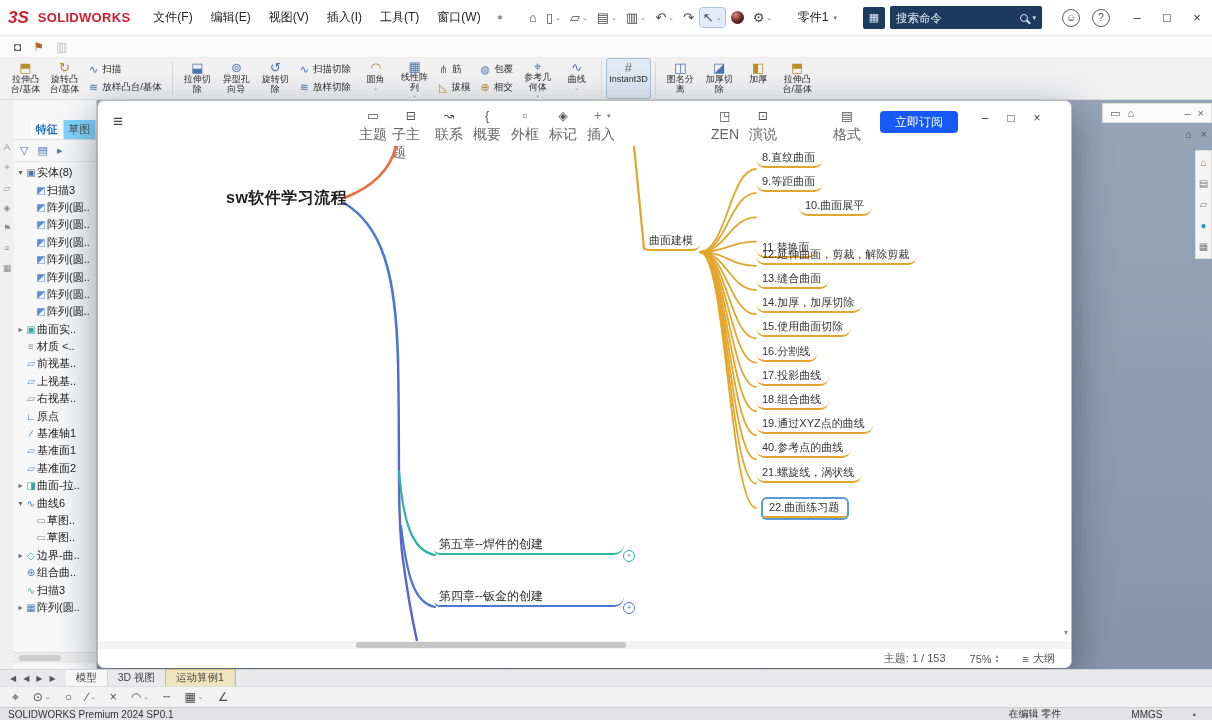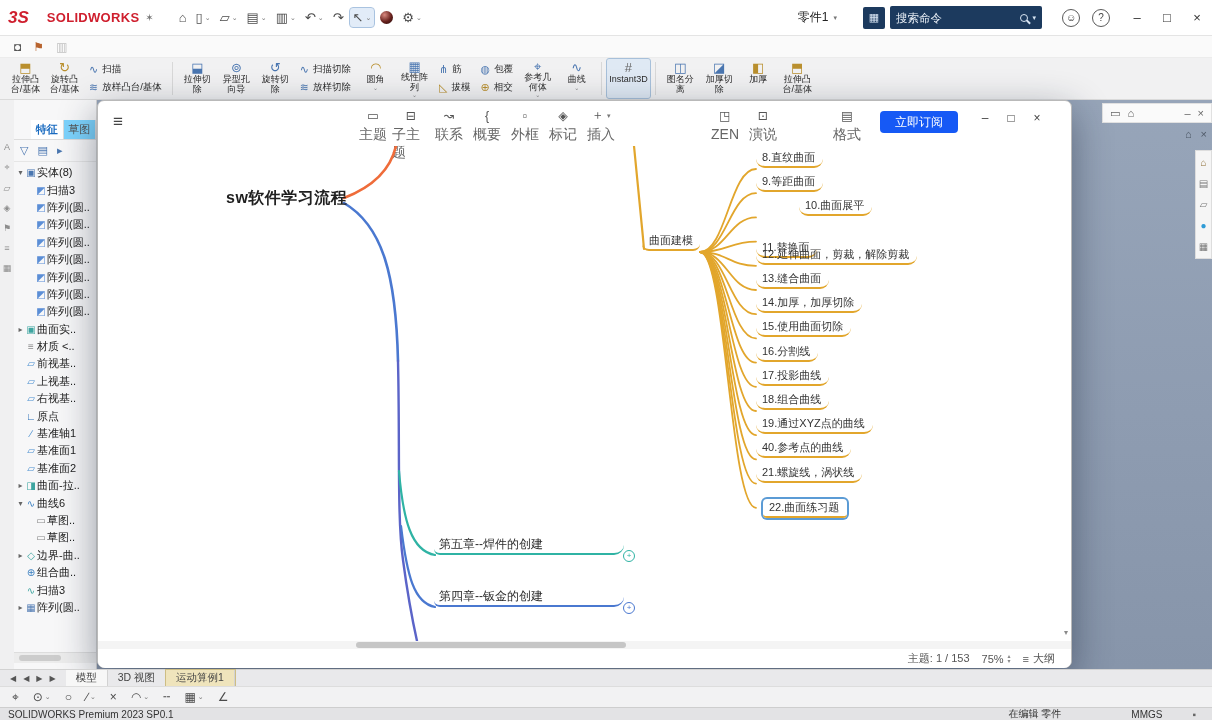--- a/index.html
+++ b/index.html
@@ -3,21 +3,21 @@
 <meta charset="utf-8">
 <style>
   * { margin:0; padding:0; box-sizing:border-box; }
   html,body { width:1212px; height:720px; overflow:hidden; }
   body { font-family:"Liberation Sans","DejaVu Sans",sans-serif; background:#f0f0f1; position:relative; color:#222; }
   .screen { position:absolute; inset:0; }
 
   
   .titlebar { position:absolute; left:0; top:0; width:1212px; height:36px; background:#ffffff;
               border-bottom:1px solid #e4e4e4; display:flex; align-items:center; padding-left:8px; }
-  .logo { display:flex; align-items:center; gap:18px; }
+  .logo { display:flex; align-items:center; gap:9px; }
   .logo-mark { color:#cf1f2e; font-weight:bold; font-style:italic; font-size:17px; }
   .logo-text { color:#cf1f2e; font-weight:bold; font-size:13px; letter-spacing:.3px; }
   .menus { display:flex; margin-left:14px; }
   .menu-item { font-size:12px; color:#222; padding:4px 9px; cursor:default; }
   .pin { font-size:10px; color:#777; margin:0 6px; }
   .quicktools { display:flex; align-items:center; gap:3px; margin-left:16px; }
   .qt { display:flex; align-items:center; padding:2px 3px; border-radius:3px; color:#4a4a4a; font-size:13px; }
   .qt.active { background:#e2ecf8; outline:1px solid #a9c3e0; }
   .qt .sphere { width:13px; height:13px; border-radius:50%;
                 background:radial-gradient(circle at 35% 30%, #d98a80, #66201c 55%, #1d0908); display:inline-block; }
@@ -112,21 +112,21 @@
           border-bottom:2px solid #e2a62c; border-radius:0 0 9px 9px; display:flex; align-items:center; white-space:nowrap; }
   .leaf.sel { box-shadow:0 0 0 2px #5b9bd5; border-radius:4px; }
   .chapter { position:absolute; left:336px; width:190px; height:22px; font-size:12px; color:#2b2b2b;
              border-bottom:2px solid; border-radius:0 0 10px 6px; padding:3px 0 0 5px; }
   .cbadge { position:absolute; width:12px; height:12px; border-radius:50%; background:#fff; border:1.5px solid;
             font-size:8px; line-height:10px; text-align:center; }
   .mm-hscroll { position:absolute; left:0; top:540px; width:973px; height:8px; background:#f4f4f4; }
   .mm-hthumb { position:absolute; left:258px; top:1px; width:270px; height:6px; background:#c6c6c6; border-radius:3px; }
   .mm-vcaret { position:absolute; right:3px; top:527px; font-size:8px; color:#8a8a8a; }
   .mm-status { position:absolute; left:0; top:548px; width:100%; height:19px; display:flex; align-items:center;
-               justify-content:flex-end; gap:12px; padding-right:16px; font-size:11px; color:#555;
+               justify-content:flex-end; gap:24px; padding-right:16px; font-size:11px; color:#555;
                background:#fff; border-radius:0 0 7px 7px; }
   .zoomspin { display:inline-flex; flex-direction:column; line-height:5px; font-size:6px; color:#888; margin-left:4px; }
   .outline { display:flex; align-items:center; gap:4px; }
 
   
   .bottomtabs { position:absolute; left:0; top:669px; width:1212px; height:17px; background:#e9e9eb;
                 border-top:1px solid #d2d2d2; display:flex; align-items:center; font-size:10.5px; color:#444; }
   .tab-arrows { display:flex; gap:7px; padding:0 10px; font-size:8px; color:#555; }
   .btab { padding:1px 10px 2px; border-right:1px solid #d2d2d2; }
   .btab.active { background:#f7f7f7; }
@@ -146,20 +146,28 @@
 </head>
 <body>
 
 <div class="screen">
 
   <div class="titlebar">
     <div class="logo">
       <span class="logo-mark">3S</span>
       <span class="logo-text">SOLIDWORKS</span>
     </div>
+    <div class="menus" id="menus">
+        <span class="menu-item">文件(F)</span>
+        <span class="menu-item">编辑(E)</span>
+        <span class="menu-item">视图(V)</span>
+        <span class="menu-item">插入(I)</span>
+        <span class="menu-item">工具(T)</span>
+        <span class="menu-item">窗口(W)</span>
+      </div>
     <span class="pin">✶</span>
     <div class="quicktools" id="quicktools">
         <span class="qt">
           <span>⌂</span>
         </span>
         <span class="qt">
           <span>▯</span>
           <span class="tiny-caret">⌄</span>
         </span>
         <span class="qt">
@@ -657,19 +665,19 @@
       <span class="sk">○</span>
       <span class="sk">∕<span class="tiny-caret">⌄</span></span>
       <span class="sk">×</span>
       <span class="sk">◠<span class="tiny-caret">⌄</span></span>
       <span class="sk">╌</span>
       <span class="sk">▦<span class="tiny-caret">⌄</span></span>
       <span class="sk">∠</span>
     </div>
 
   <div class="statusbar">
-    <span class="sb-left">SOLIDWORKS Premium 2023 SP0.1</span>
+    <span class="sb-left">SOLIDWORKS Premium 2024 SP0.1</span>
     <span class="sb-edit">在编辑 零件</span>
     <span class="sb-units">MMGS</span>
     <span class="sb-dot">▪</span>
   </div>
 
 </div>
 
 </body></html>

